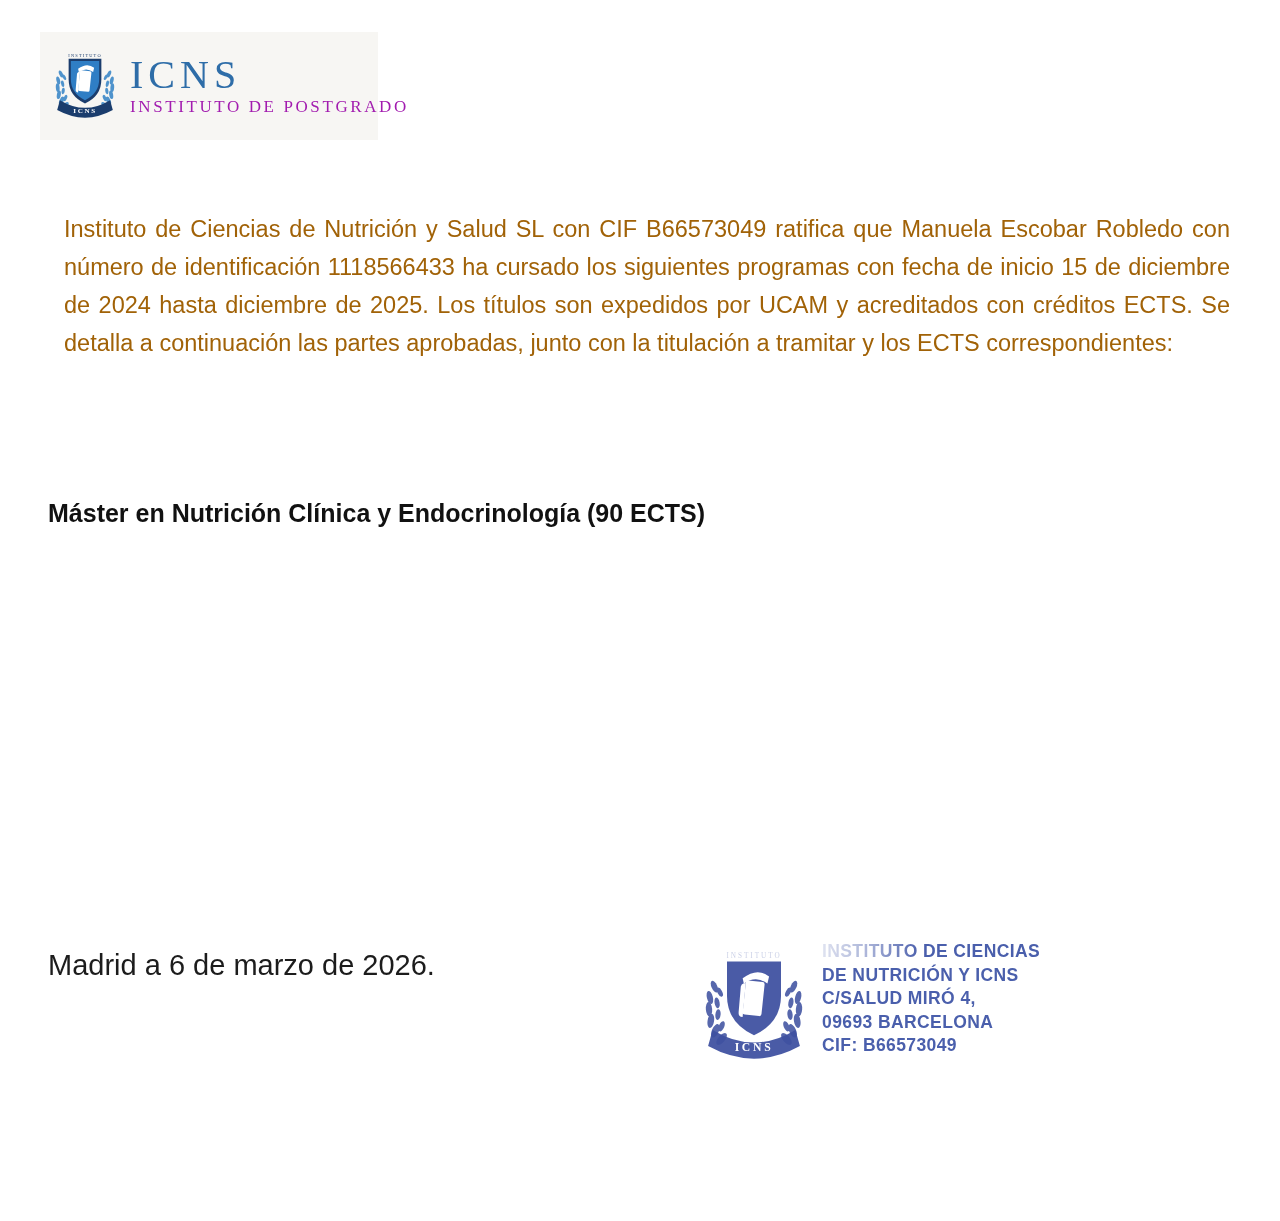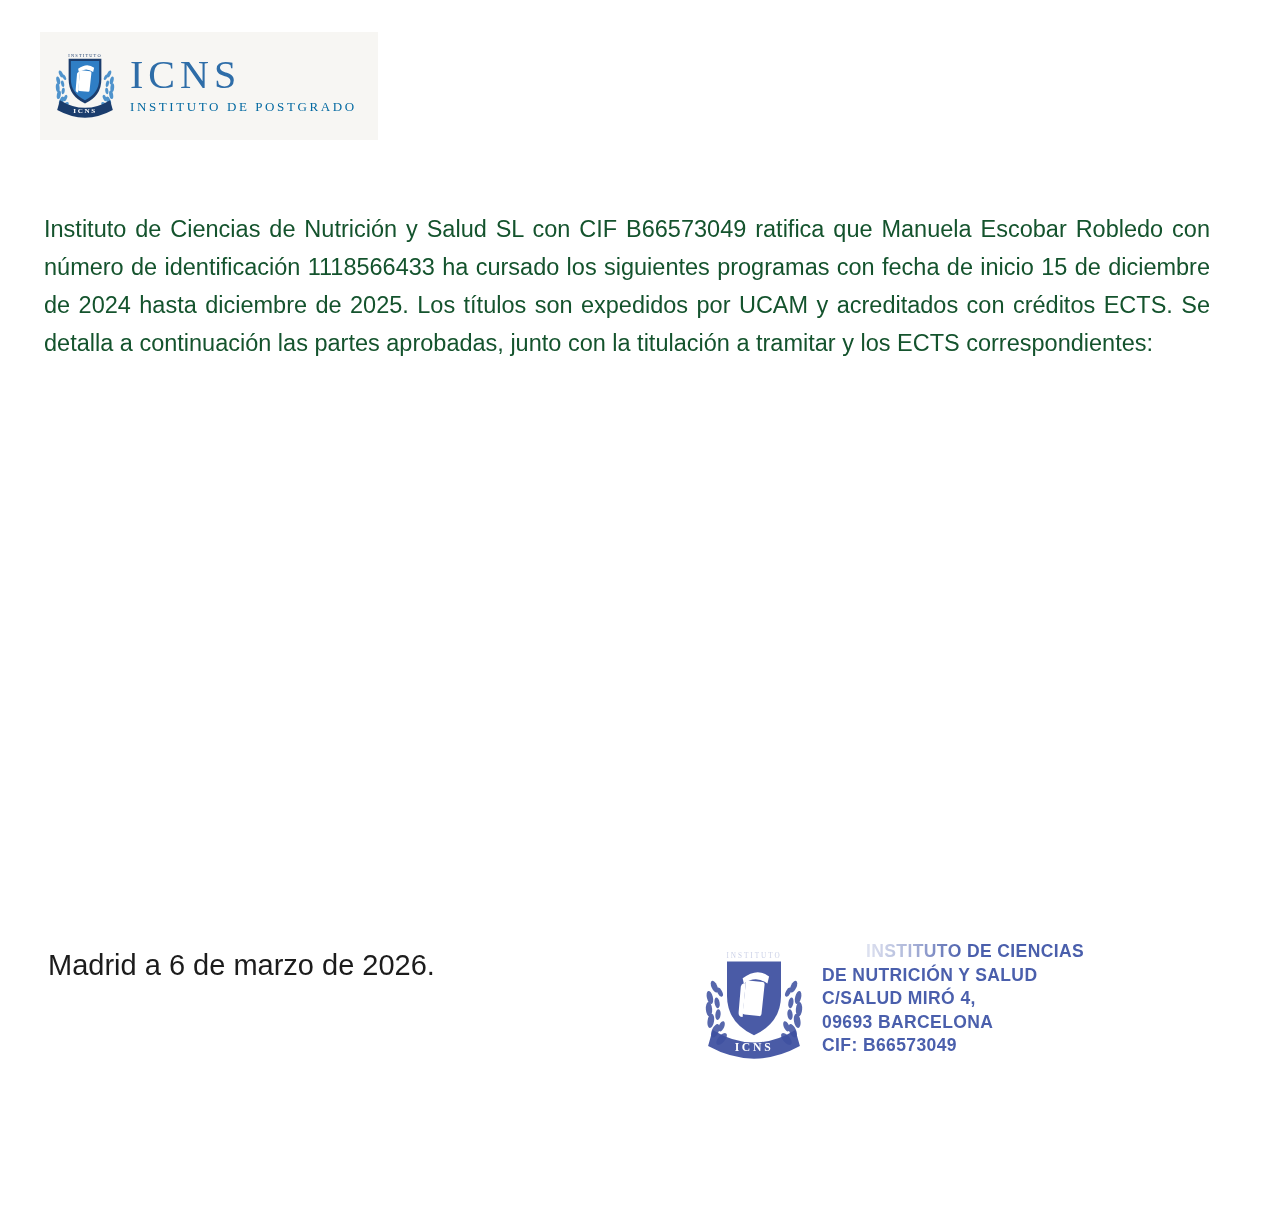--- a/index.html
+++ b/index.html
@@ -29,39 +29,39 @@
   .logo-acronym {
     font-family: "Liberation Serif", "DejaVu Serif", serif;
     font-size: 40px;
     line-height: 40px;
     letter-spacing: 5px;
     color: #2e6fa8;
     color: #2e6da8;
   }
   .logo-subtitle {
     font-family: "Liberation Serif", "DejaVu Serif", serif;
-    font-size: 13px;
+    font-size: 17px;
     line-height: 22px;
     letter-spacing: 2.6px;
-    color: #0369a1;
+    color: #a21caf;
     margin-top: 1px;
     white-space: nowrap;
   }
 
   
   .paragraph {
     position: absolute;
-    left: 44px;
+    left: 64px;
     top: 210px;
     width: 1166px;
     margin: 0;
     font-size: 23.5px;
     line-height: 38px;
     text-align: justify;
-    color: #14532d;
+    color: #a16207;
   }
   .program-title {
     position: absolute;
     left: 48px;
     top: 499px;
     margin: 0;
     font-size: 25px;
     font-weight: 700;
     color: #111111;
     white-space: nowrap;
@@ -92,21 +92,20 @@
     font-size: 17.5px;
     font-weight: 700;
     line-height: 23.5px;
     letter-spacing: 0.4px;
     color: #3d53a6;
     white-space: nowrap;
   }
   .stamp-line-0 {
     -webkit-mask-image: linear-gradient(90deg, rgba(0,0,0,0.18) 0%, rgba(0,0,0,0.45) 20%, #000 45%);
             mask-image: linear-gradient(90deg, rgba(0,0,0,0.18) 0%, rgba(0,0,0,0.45) 20%, #000 45%);
-            margin-left: 44px;
   }
   .crest-top-text { font-family: "Liberation Serif", "DejaVu Serif", serif; }
 </style>
 </head>
 <body>
 
 <div class="page">
 
   <header class="logo-block">
     <svg class="crest-svg" viewBox="0 0 120 132" aria-hidden="true">
@@ -150,20 +149,21 @@
       <text x="60" y="115" text-anchor="middle" font-size="13" font-weight="bold" letter-spacing="3" fill="#ffffff" class="crest-top-text">ICNS</text>
     </svg>
     <div class="logo-text">
       <div class="logo-acronym">ICNS</div>
       <div class="logo-subtitle">INSTITUTO DE POSTGRADO</div>
     </div>
   </header>
 
   <p class="paragraph">Instituto de Ciencias de Nutrición y Salud SL con CIF B66573049 ratifica que Manuela Escobar Robledo con número de identificación 1118566433 ha cursado los siguientes programas con fecha de inicio 15 de diciembre de 2024 hasta diciembre de 2025. Los títulos son expedidos por UCAM y acreditados con créditos ECTS. Se detalla a continuación las partes aprobadas, junto con la titulación a tramitar y los ECTS correspondientes:</p>
 
+  <h2 class="program-title">Máster en Nutrición Clínica y Endocrinología (90 ECTS)</h2>
 
   <div class="date-line">Madrid a 6 de marzo de 2026.</div>
 
   <div class="stamp">
     <svg class="stamp-crest" viewBox="0 0 120 132" aria-hidden="true">
       <text x="60" y="12" text-anchor="middle" font-size="8" letter-spacing="2.2" fill="#3d53a6" opacity="0.3" class="crest-top-text">INSTITUTO</text>
       <g fill="#3b4f9f" opacity="0.92">
         <ellipse cx="16" cy="44" rx="3.2" ry="7" transform="rotate(-24 16 44)"></ellipse>
         <ellipse cx="11" cy="56" rx="3.3" ry="7.5" transform="rotate(-14 11 56)"></ellipse>
         <ellipse cx="10" cy="69" rx="3.5" ry="8" transform="rotate(-4 10 69)"></ellipse>
@@ -191,20 +191,20 @@
       <g transform="rotate(6 60 58)">
         <path d="M45,36 q15,-14 29,-5 l-1,8 q-14,-8 -26,3 z" fill="#ffffff"></path>
         <rect x="49" y="38" width="21" height="38" rx="2.5" fill="#ffffff"></rect>
         <path d="M49,41 q-6,1 -5,7 l0.5,26 q0,5 5,5 z" fill="#ffffff"></path>
       </g>
       <path d="M14,92 q46,28 92,0 l5,18 q-51,28 -102,0 z" fill="#32449a" opacity="0.95"></path>
       <text x="60" y="115" text-anchor="middle" font-size="13" font-weight="bold" letter-spacing="3" fill="#ffffff" class="crest-top-text">ICNS</text>
     </svg>
     <div class="stamp-lines">
       <div class="stamp-line-0">INSTITUTO DE CIENCIAS</div>
-      <div>DE NUTRICIÓN Y SALUD</div>
+      <div>DE NUTRICIÓN Y ICNS</div>
       <div>C/SALUD MIRÓ 4,</div>
       <div>09693 BARCELONA</div>
       <div>CIF: B66573049</div>
     </div>
   </div>
 
 </div>
 
 </body></html>

